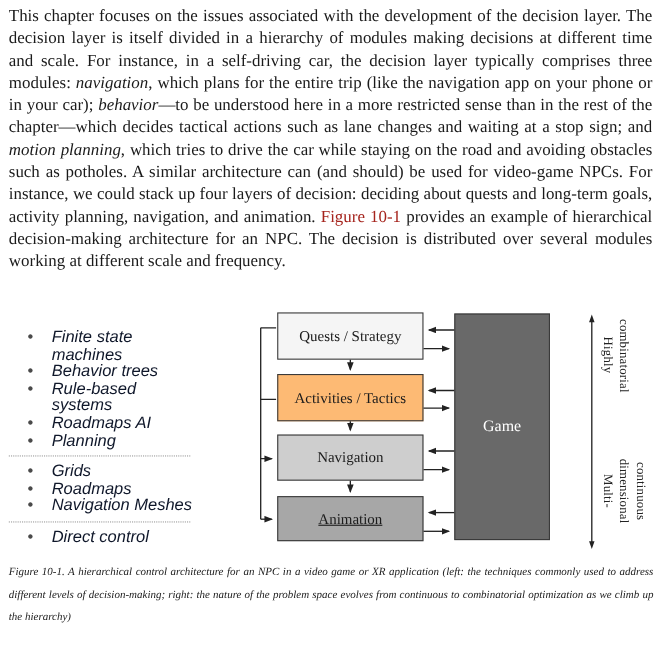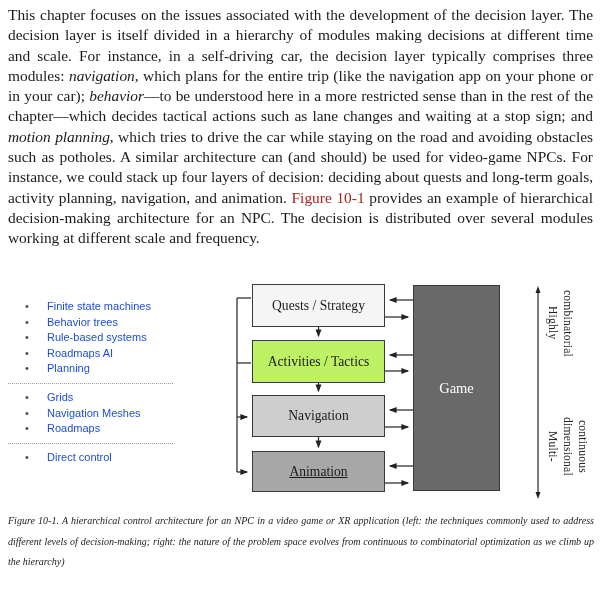--- a/index.html
+++ b/index.html
@@ -10,22 +10,22 @@
   .body-par{position:absolute;top:5px;left:8px;width:585px;margin:0;
             font-size:15.4px;line-height:20.3px;color:#1a1a1a;text-align:justify;}
   .it{font-style:italic;}
   .fig-link{color:#a5231c;cursor:pointer;}
 
   
   .diagram{position:absolute;top:278px;left:0;width:600px;height:232px;}
 
   
   .tech{position:absolute;left:8px;top:21px;width:172px;
-        font-family:"Liberation Sans",sans-serif;
-        font-size:11px;color:#1d4ed8;}
+        font-family:"Liberation Sans",sans-serif;font-style:italic;
+        font-size:15px;color:#0f172a;}
   .tech ul{list-style:none;margin:0;padding:0;}
   .tech li{position:relative;padding-left:39px;line-height:15.6px;}
   .tech li::before{content:"\2022";position:absolute;left:17px;top:0;
         font-style:normal;color:#4a4a4a;}
   .divider{border:none;border-top:1px dotted #9a9a9a;height:0;margin:6px 0 6px 0;width:165px;}
 
   
   .mbox{position:absolute;left:252px;width:133px;box-sizing:border-box;
         border:1.5px solid #3a3a3a;display:flex;align-items:center;justify-content:center;
         font-size:13.6px;color:#1b1b1b;}
@@ -64,33 +64,33 @@
       <ul>
         <li>Finite state machines</li>
         <li>Behavior trees</li>
         <li>Rule-based systems</li>
         <li>Roadmaps AI</li>
         <li>Planning</li>
       </ul>
       <hr class="divider">
       <ul>
         <li>Grids</li>
+        <li>Roadmaps</li>
         <li>Navigation Meshes</li>
-        <li>Roadmaps</li>
       </ul>
       <hr class="divider">
       <ul>
         <li>Direct control</li>
       </ul>
     </div>
 
     <div class="mbox m0" style="background: rgb(245, 245, 245);">
       <span>Quests / Strategy</span>
     </div>
-    <div class="mbox m1" style="background: #bef264; justify-content: center;">
+    <div class="mbox m1" style="background: #fdba74; justify-content: center;">
       <span>Activities / Tactics</span>
     </div>
     <div class="mbox m2" style="background: rgb(206, 206, 206);">
       <span>Navigation</span>
     </div>
     <div class="mbox m3" style="background: rgb(167, 167, 167); text-decoration: underline;">
       <span>Animation</span>
     </div>
 
     <div class="game" style="background: rgb(105, 105, 105); color: rgb(255, 255, 255);">

